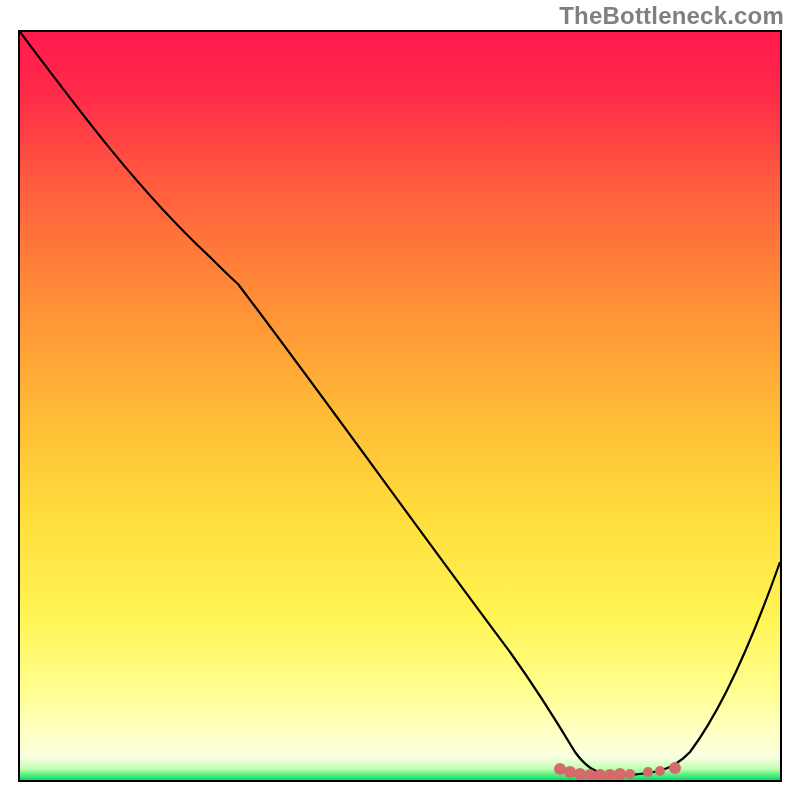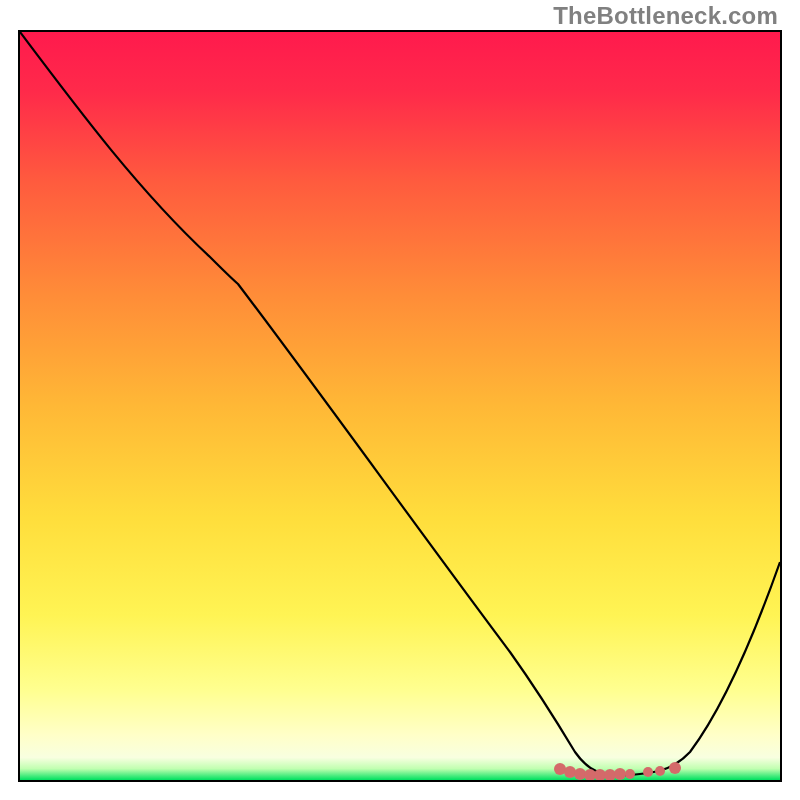--- a/index.html
+++ b/index.html
@@ -12,21 +12,21 @@
     overflow: hidden;
   }
   .frame {
     position: relative;
     width: 800px;
     height: 800px;
   }
   .watermark {
     position: absolute;
     top: 2px;
-    right: 22px;
+    right: 16px;
     font-size: 24px;
     font-weight: bold;
     color: #808080;
     letter-spacing: 0.2px;
     z-index: 10;
   }
   .plot-area {
     position: absolute;
     left: 18px;
     top: 30px;

